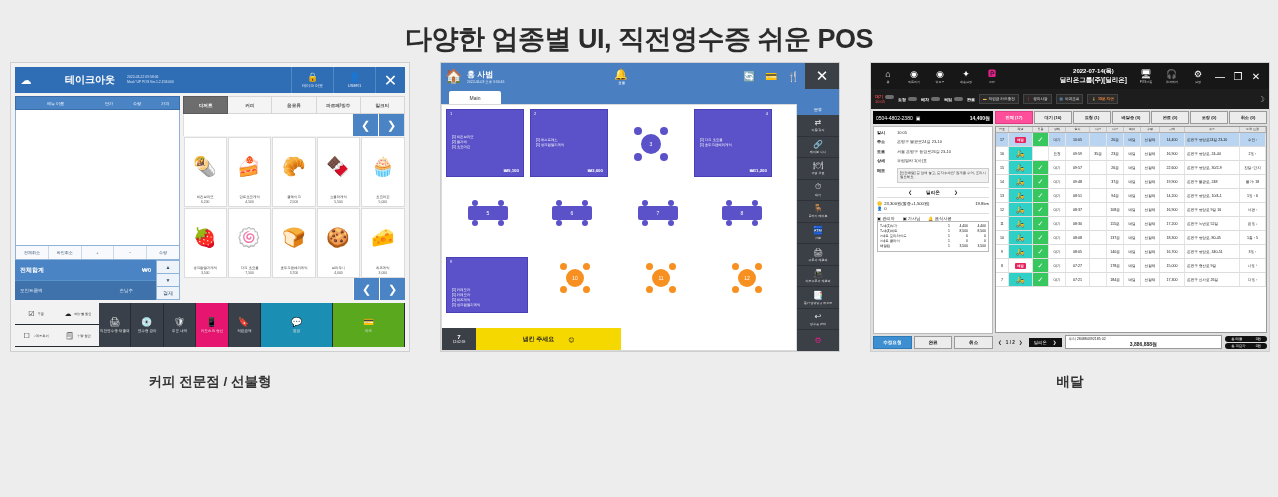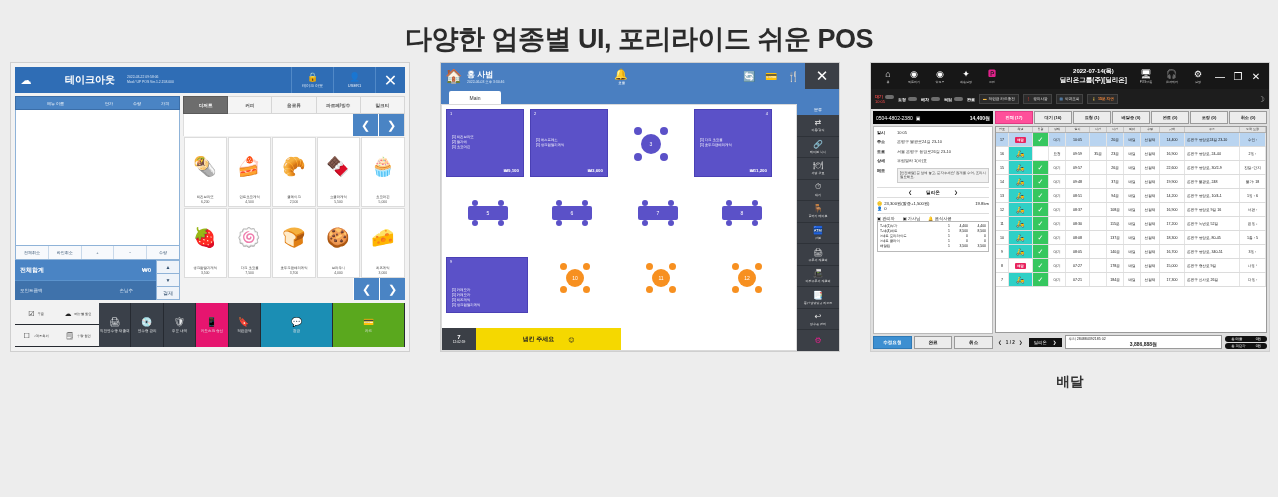--- a/index.html
+++ b/index.html
@@ -190,21 +190,21 @@
   .p3-page { display:flex; align-items:center; gap:4px; font-size:4.6px; font-weight:bold; padding:0 3px;}
   .p3-rider2 { background:#111; color:#fff; font-size:4.4px; padding:2px 5px; display:flex; align-items:center; gap:6px;}
   .p3-acct { flex:1; background:#fff; border:1px solid #9a9a9a; font-size:3.6px; padding:1px 3px;}
   .p3-acct .bal { text-align:center; font-weight:bold; font-size:5px;}
   .p3-pills { display:flex; flex-direction:column; gap:1px;}
   .p3-pill { background:#111; color:#fff; border-radius:6px; font-size:3.4px; padding:1px 6px; display:flex; justify-content:space-between; gap:10px;}
 </style>
 </head>
 <body>
 
-<div class="page-title">다양한 업종별 UI, 포리라이드 쉬운 POS</div>
+<div class="page-title">다양한 업종별 UI, 직전영수증 쉬운 POS</div>
 
 <div class="shots">
 
   <div class="shot-col">
   <div class="shot-frame">
     <div class="p1">
 
       <div class="p1-head">
         <div class="p1-logo">☁</div>
         <div class="p1-title">테이크아웃</div>
@@ -379,20 +379,21 @@
           <span class="ic">💬</span>
           <span class="lb">현금</span>
         </div>
         <div class="p1-bcell p1-big p1-green">
           <span class="ic">💳</span>
           <span class="lb">카드</span>
         </div>
       </div>
     </div>
   </div>
+  <div class="caption">커피 전문점 / 선불형</div>
   </div>
 
   <div class="shot-col">
   <div class="shot-frame">
     <div class="p2">
       <div class="p2-head">
         <div class="p2-home">🏠</div>
         <div>
           <div class="p2-tt">홍 사범</div>
           <div class="p2-sub">2022-06-03 오후 3:34:46</div>

